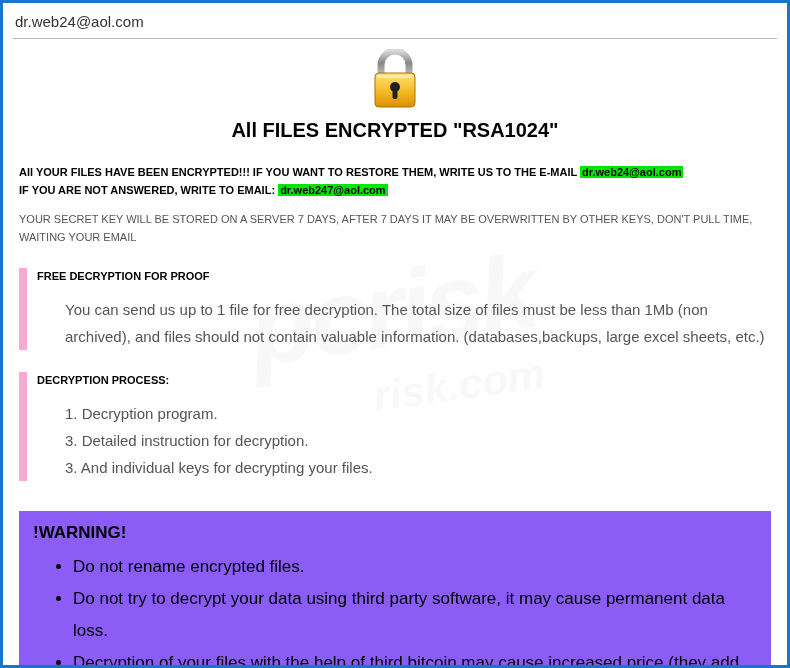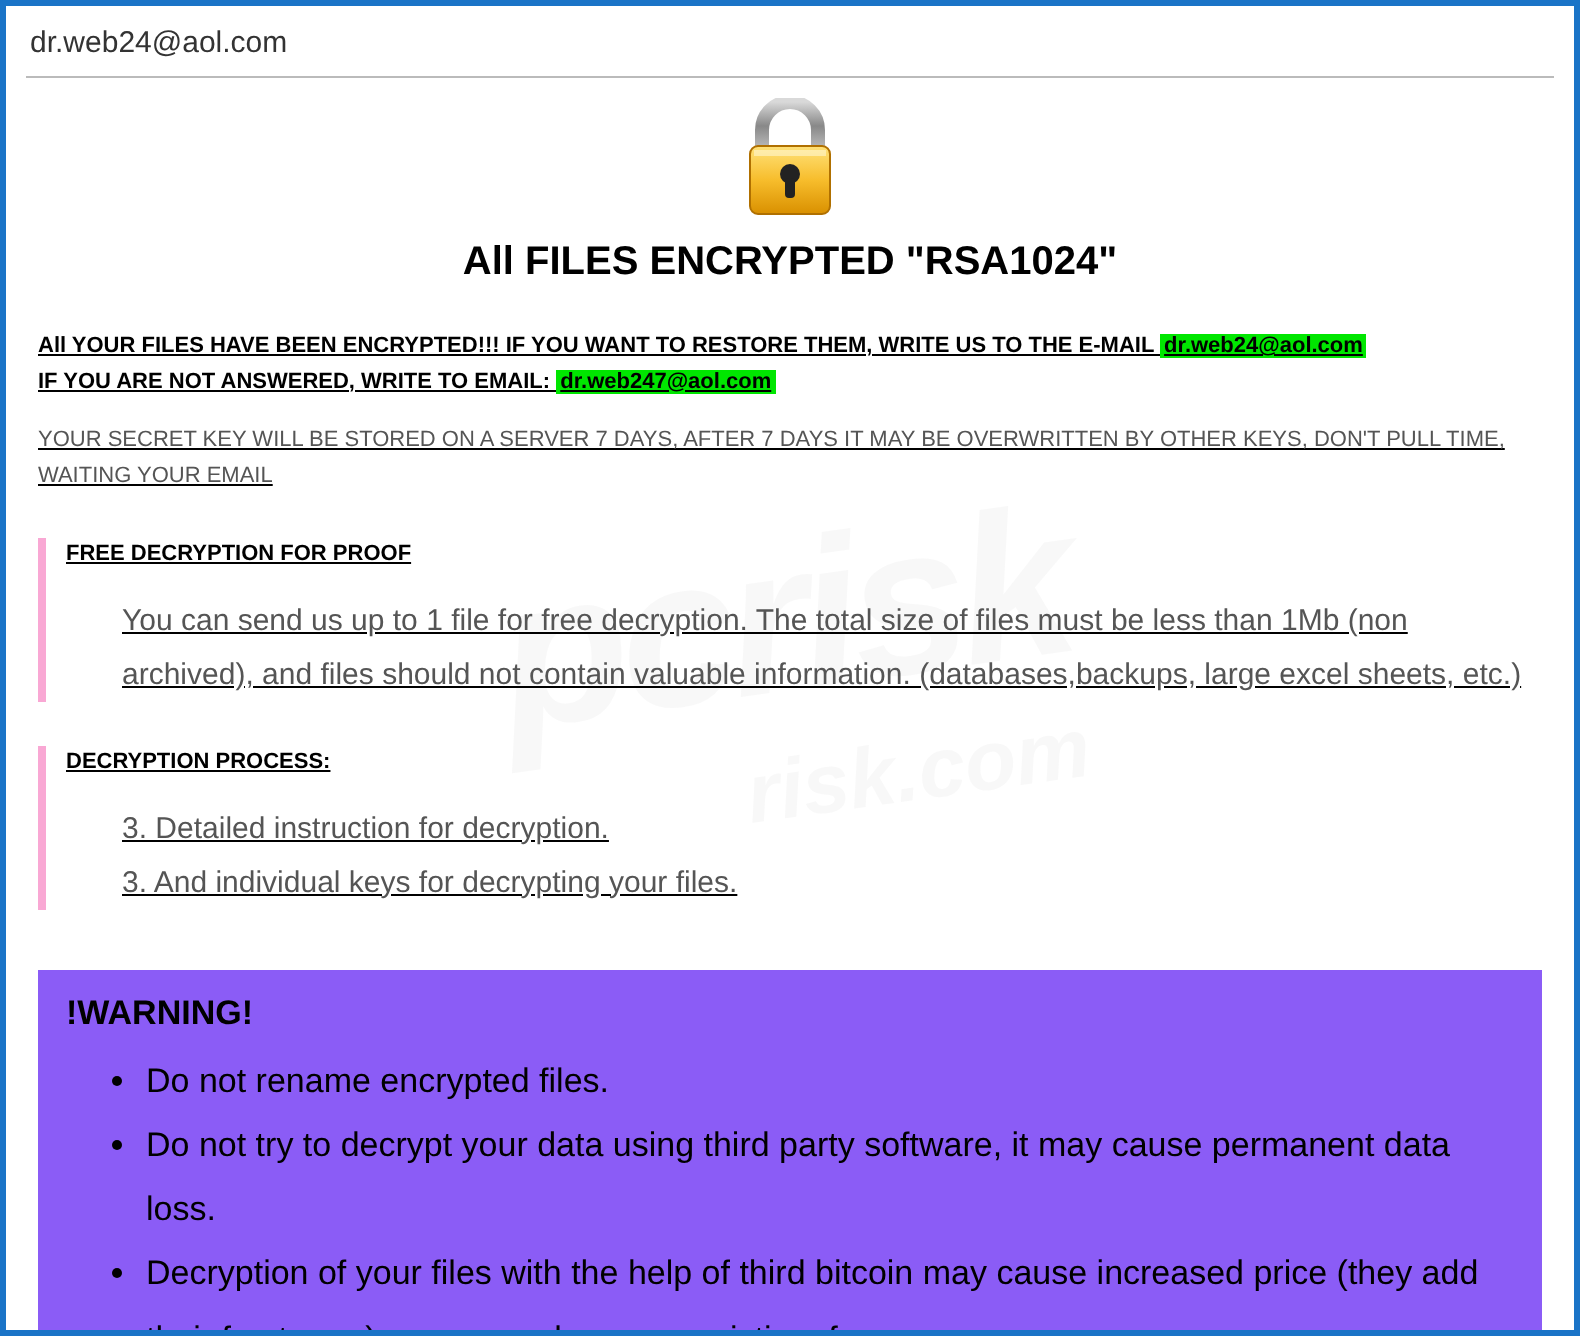--- a/index.html
+++ b/index.html
@@ -55,32 +55,31 @@
       font-size: 20px;
       font-weight: bold;
       color: #000;
       margin-top: 2px;
     }
     .body-section {
       padding: 16px 16px 0 16px;
       font-size: 11px;
       color: #000;
       line-height: 1.6;
-      text-decoration: underline;
     }
     .bold { font-weight: bold; }
     .hl {
       background: #00e600;
       padding: 0 2px;
       font-weight: bold;
     }
     .gray-line { color: #555; margin-top: 12px; }
     .block {
       margin-top: 22px;
-      border-left: 4px solid #f9a8d4;
+      border-left: 8px solid #f9a8d4;
       padding-left: 10px;
     }
     .block-title {
       font-weight: bold;
       font-size: 11px;
       margin-bottom: 10px;
     }
     .block-body {
       padding-left: 28px;
       color: #555;
@@ -152,20 +151,21 @@
     <div class="gray-line">YOUR SECRET KEY WILL BE STORED ON A SERVER 7 DAYS, AFTER 7 DAYS IT MAY BE OVERWRITTEN BY OTHER KEYS, DON'T PULL TIME, WAITING YOUR EMAIL</div>
 
     <div class="block">
       <div class="block-title">FREE DECRYPTION FOR PROOF</div>
       <div class="block-body">You can send us up to 1 file for free decryption. The total size of files must be less than 1Mb (non archived), and files should not contain valuable information. (databases,backups, large excel sheets, etc.)</div>
     </div>
 
     <div class="block">
       <div class="block-title">DECRYPTION PROCESS:</div>
       <div class="block-body">
+        <div>1. Decryption program.</div>
         <div>3. Detailed instruction for decryption.</div>
         <div>3. And individual keys for decrypting your files.</div>
       </div>
     </div>
   </div>
 
   <div class="warning-box">
     <div class="warning-title">!WARNING!</div>
     <ul class="warning-list">
       <li>Do not rename encrypted files.</li>

